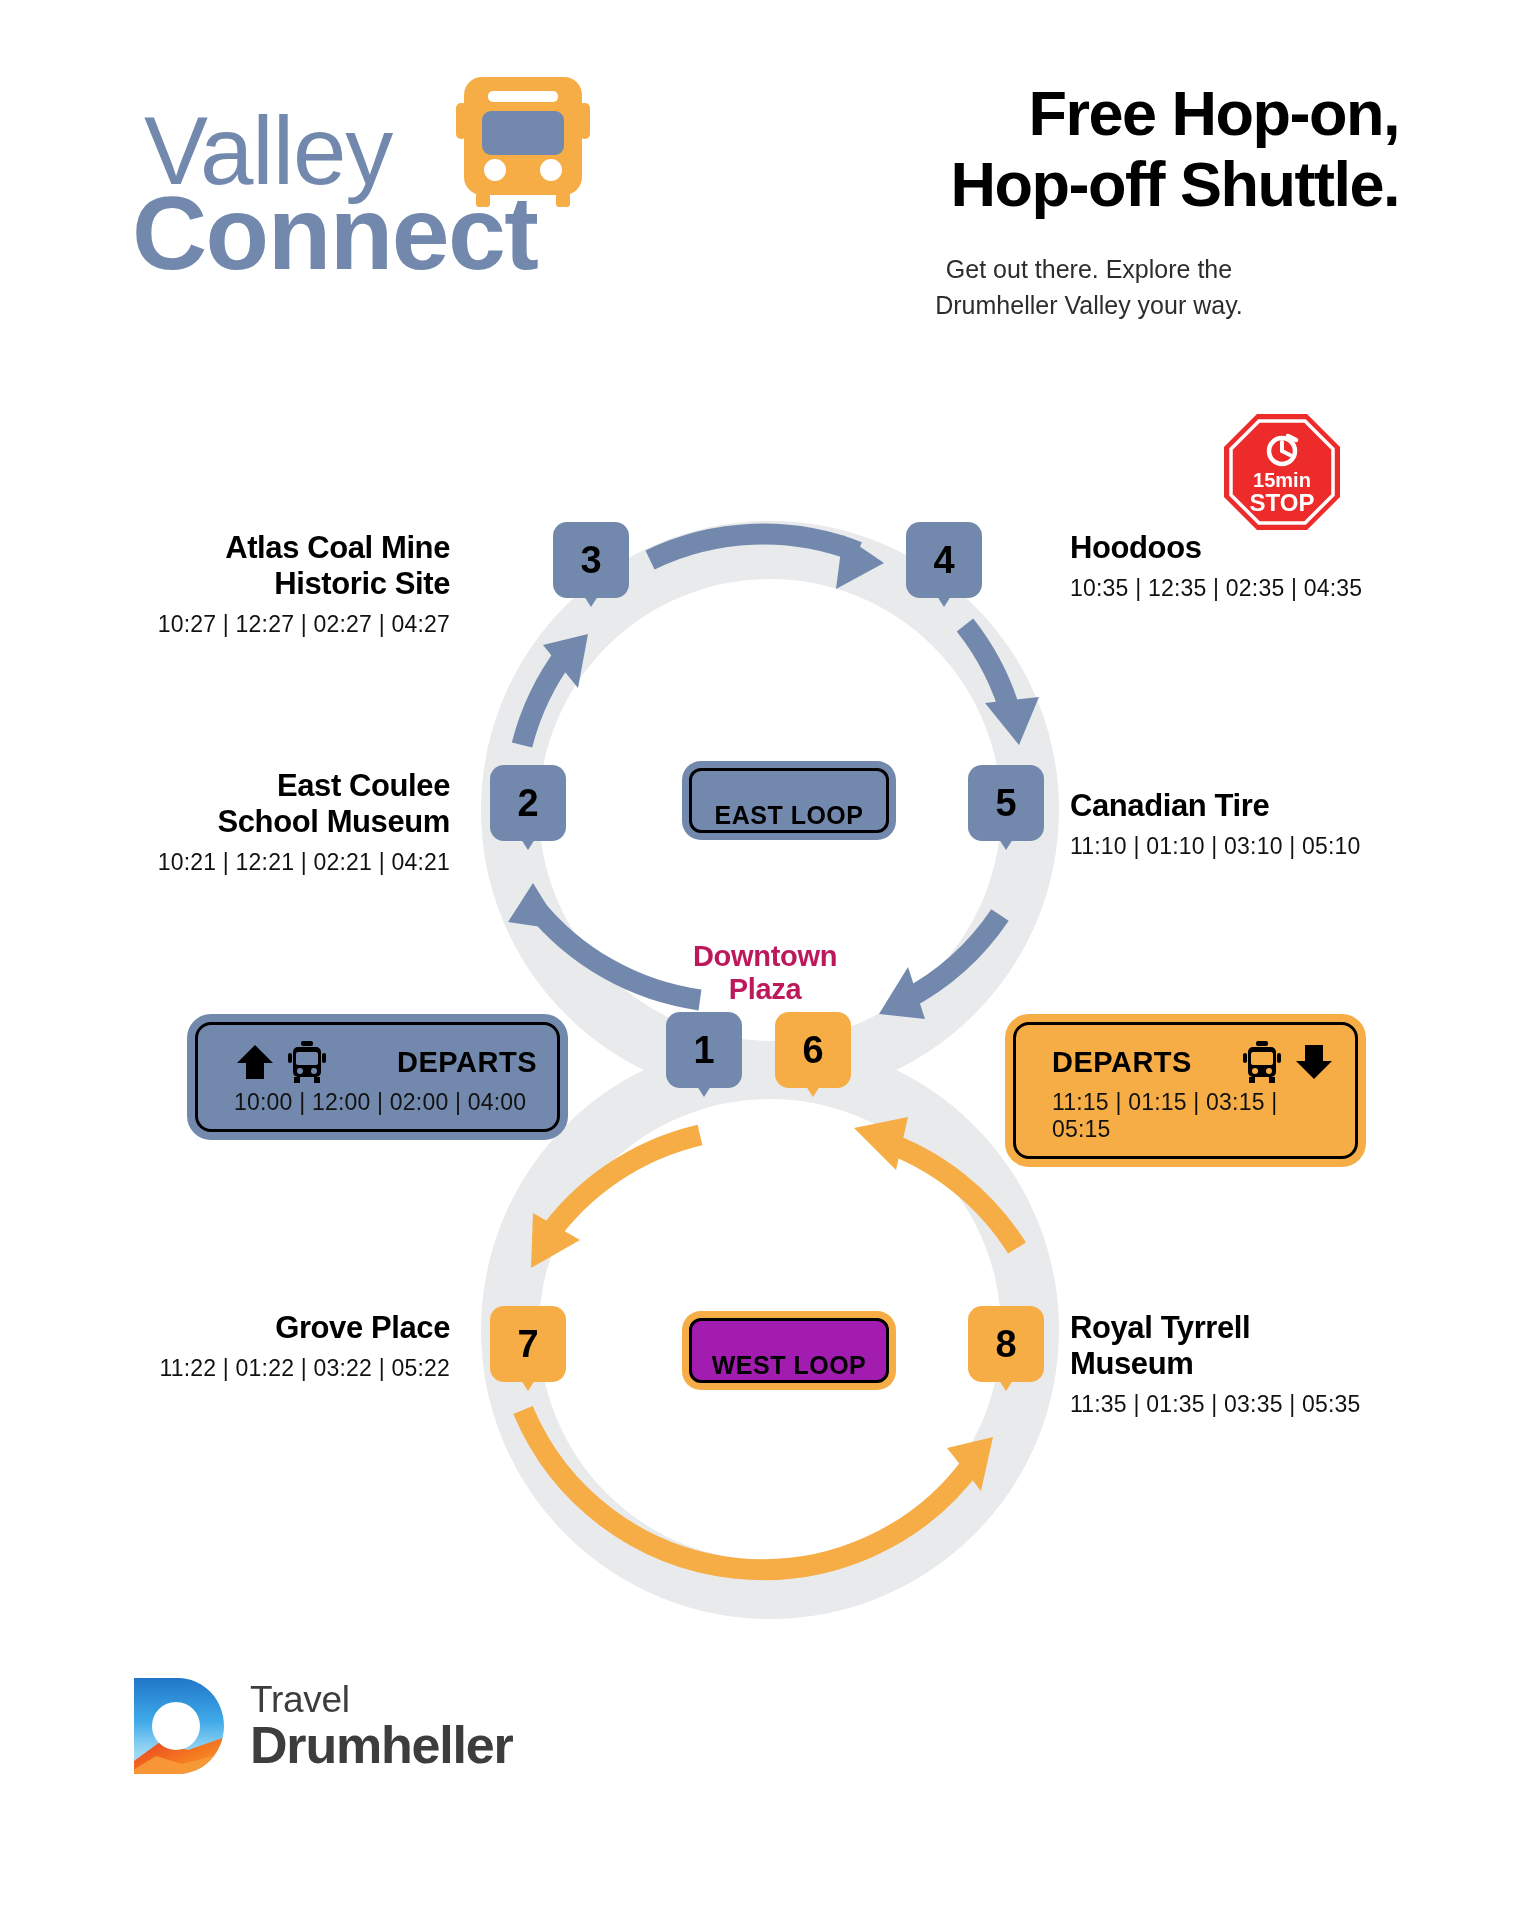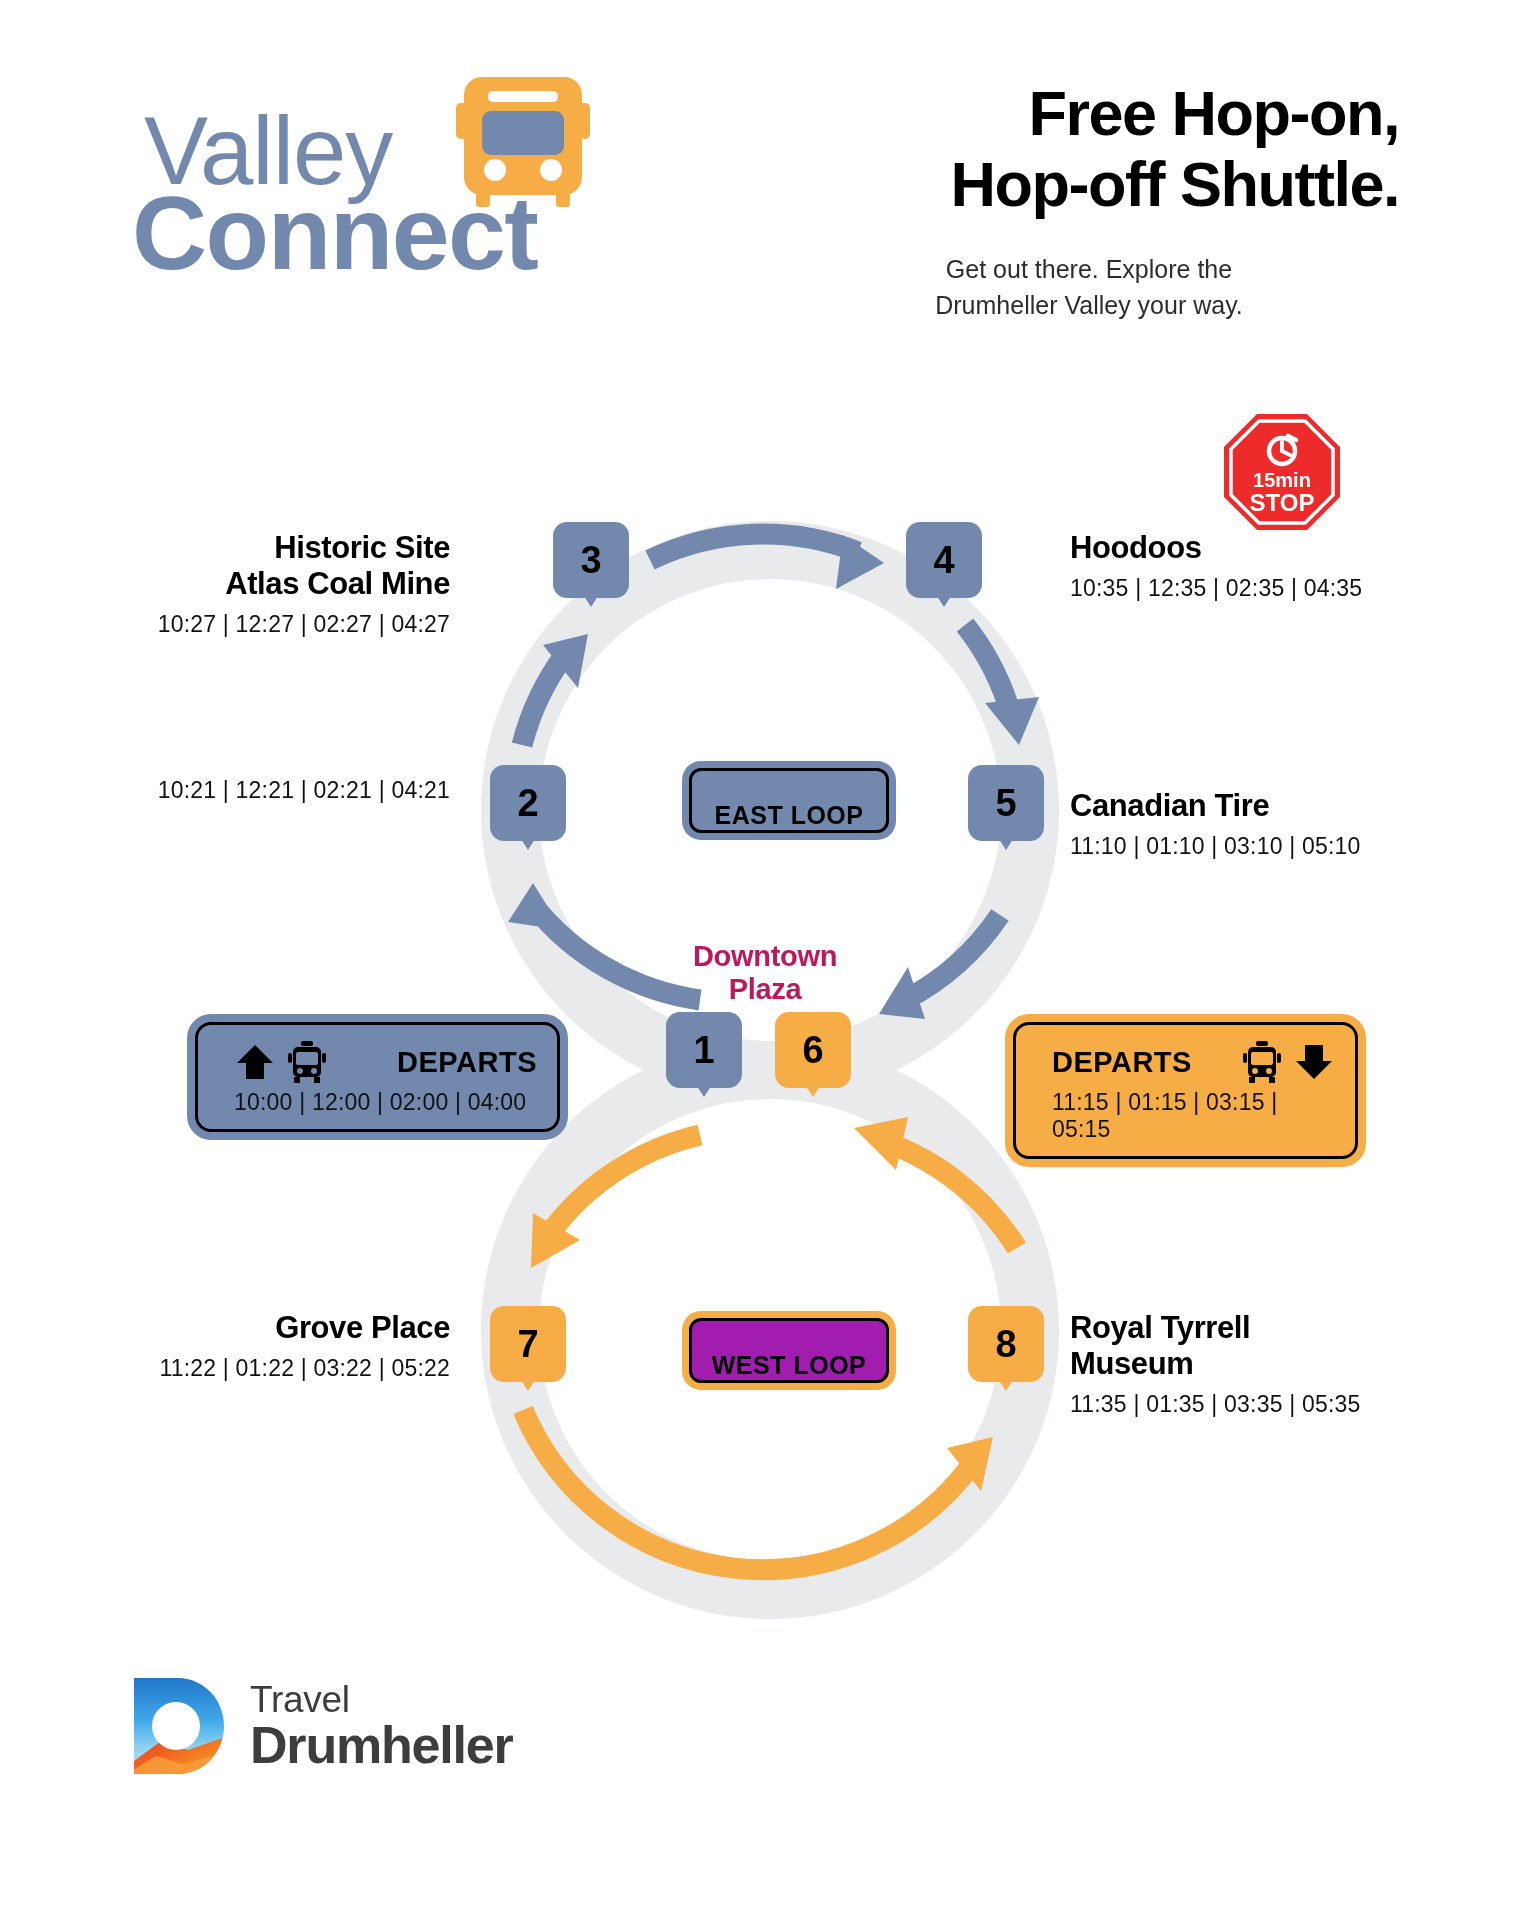--- a/index.html
+++ b/index.html
@@ -355,27 +355,31 @@
     <span>WEST LOOP</span>
   </div>
 
   <div class="plaza-label" style="left:660px; top:940px; width:210px;">
     <div>Downtown</div>
     <div>Plaza</div>
   </div>
 
   <div class="stop-label right-align" style="left:100px; top:530px; width:350px;">
     <div class="name">
+      <div>Atlas Coal Mine</div>
       <div>Historic Site</div>
-      <div>Atlas Coal Mine</div>
     </div>
     <div class="times">10:27 | 12:27 | 02:27 | 04:27</div>
   </div>
 
   <div class="stop-label right-align" style="left:100px; top:768px; width:350px;">
+    <div class="name">
+      <div>East Coulee</div>
+      <div>School Museum</div>
+    </div>
     <div class="times">10:21 | 12:21 | 02:21 | 04:21</div>
   </div>
 
   <div class="stop-label left-align" style="left:1070px; top:530px; width:390px;">
     <div class="name">Hoodoos</div>
     <div class="times">10:35 | 12:35 | 02:35 | 04:35</div>
   </div>
 
   <div class="stop-label left-align" style="left:1070px; top:788px; width:390px;">
     <div class="name">Canadian Tire</div>

